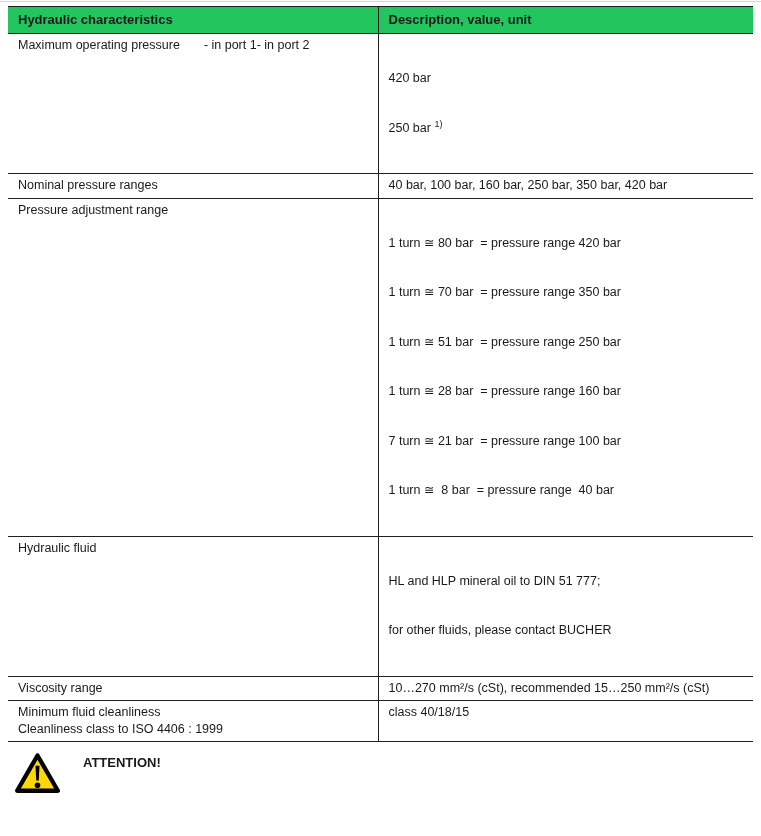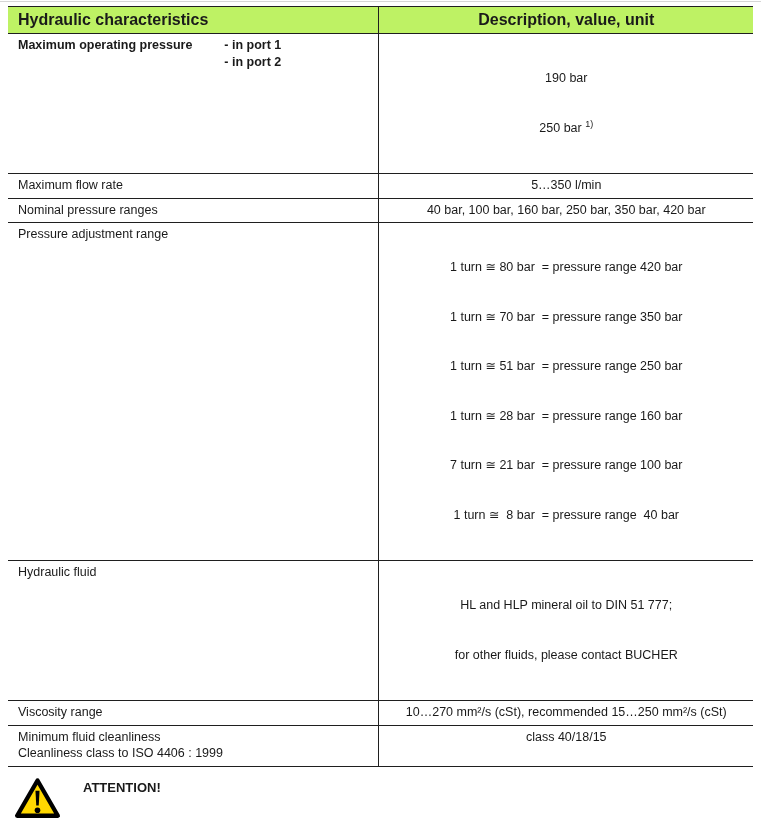--- a/index.html
+++ b/index.html
@@ -26,43 +26,42 @@
   
   table.spec-table {
     width: 745px;
     border-collapse: collapse;
     border-top: 1.4px solid #1f1f1f;
     table-layout: fixed;
   }
   table.spec-table col.c1 { width: 370px; }
   table.spec-table col.c2 { width: 375px; }
   table.spec-table th {
-    background: #bef264;
-    font-size: 16px;
+    background: #22c55e;
+    font-size: 13px;
     font-weight: bold;
     text-align: left;
     padding: 5px 9px 5px 10px;
     border-bottom: 1.4px solid #1f1f1f;
     line-height: 16px;
   }
   table.spec-table td {
     font-size: 12.5px;
     vertical-align: top;
     padding: 3px 9px 4px 10px;
     border-bottom: 1.3px solid #1f1f1f;
     line-height: 16.5px;
   }
   table.spec-table th.val-col,
   table.spec-table td.val-cell {
     border-left: 1.3px solid #1f1f1f;
-    text-align: center;
   }
   td.val-cell { white-space: pre-wrap; }
-  .cell-flex { display: flex; font-weight: bold; }
-  .subcol { display: flex; flex-direction: column; margin-left: 32px; }
+  .cell-flex { display: flex; }
+  .subcol { display: flex; flex-direction: row; margin-left: 24px; }
   sup { font-size: 9px; vertical-align: super; line-height: 0; }
 
   
   .attention {
     margin-top: 10px;
     padding-left: 6px;
     display: flex;
     align-items: flex-start;
     gap: 22px;
   }
@@ -91,27 +90,23 @@
         <td>
           <div class="cell-flex">
             <span>Maximum operating pressure</span>
             <span class="subcol">
               <span>- in port 1</span>
               <span>- in port 2</span>
             </span>
           </div>
         </td>
         <td class="val-cell">
-          <div>190 bar</div>
+          <div>420 bar</div>
           <div><span>250 bar </span><sup>1)</sup></div>
         </td>
-      </tr>
-      <tr>
-        <td>Maximum flow rate</td>
-        <td class="val-cell">5…350 l/min</td>
       </tr>
       <tr>
         <td>Nominal pressure ranges</td>
         <td class="val-cell">40 bar, 100 bar, 160 bar, 250 bar, 350 bar, 420 bar</td>
       </tr>
       <tr>
         <td>Pressure adjustment range</td>
         <td class="val-cell">
           <div>1 turn ≅ 80 bar  = pressure range 420 bar</div>
           <div>1 turn ≅ 70 bar  = pressure range 350 bar</div>

